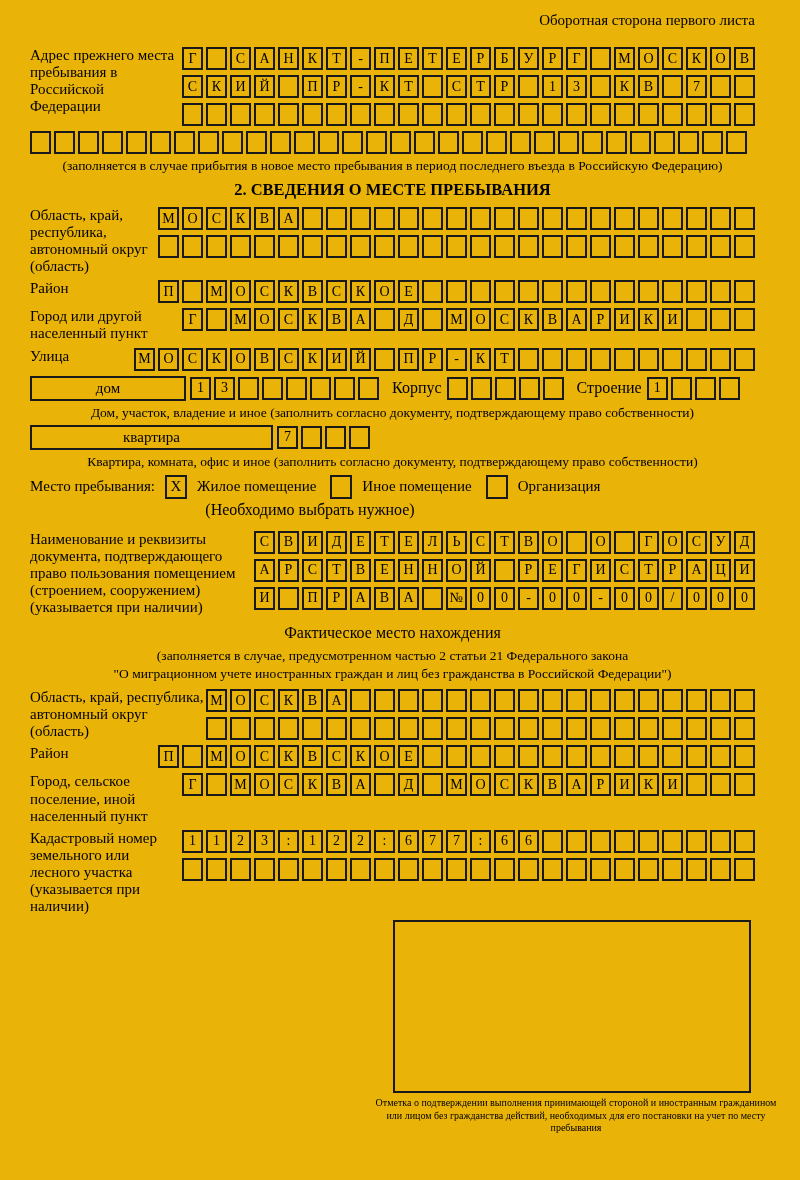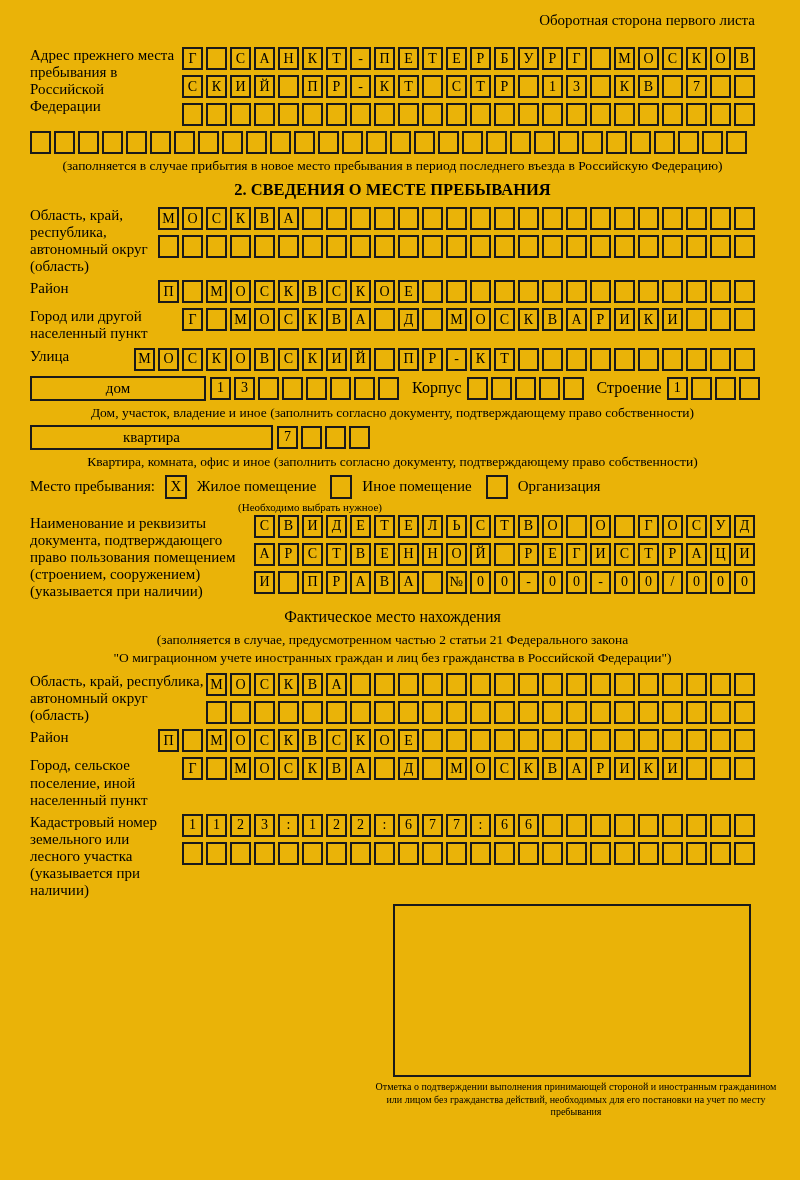--- a/index.html
+++ b/index.html
@@ -21,31 +21,31 @@
           display: flex; align-items: center; justify-content: center;
           font-size: 14px; line-height: 1; }
 
   .fullrow { margin-bottom: 4px; }
   .caption { font-size: 13.5px; text-align: center; margin-bottom: 4px; }
   .sec-title { font-weight: bold; font-size: 16.5px; text-align: center; margin: 6px 0 7px 0; }
 
   .hrow { display: flex; align-items: center; margin-bottom: 4px; }
   .wbox { border: 2px solid #1a1a1a; height: 25px; display: flex; align-items: center;
           justify-content: center; font-size: 15px; flex: none; }
-  .wbox.dom { width: 176px; }
+  .wbox.dom { width: 156px; }
   .wbox.kv  { width: 243px; }
   .hlabel { font-size: 16px; padding: 0 5px; white-space: nowrap; }
   .ml4 { margin-left: 4px; } .ml8 { margin-left: 8px; }
 
   .stayrow { display: flex; align-items: center; margin: 5px 0 2px 0; font-size: 15px; }
   .chk { width: 22px; height: 24px; border: 2px solid #1a1a1a; display: flex; flex: none;
          align-items: center; justify-content: center; font-size: 15px; margin: 0 10px 0 14px; }
   .chk.first { margin-left: 10px; }
   .opt-label { white-space: nowrap; }
-  .stay-note { width: 560px; text-align: center; font-size: 11px; margin-bottom: 2px; }
+  .stay-note { width: 560px; text-align: center; font-size: 16px; margin-bottom: 12px; }
 
   .actual-title { font-weight: normal; font-size: 16px; text-align: center; margin: 8px 0 5px 0; }
   .acap { text-align: center; font-size: 13.5px; line-height: 1.3; }
   .acap.last { margin-bottom: 7px; }
 
   .stamp-box { margin: 4px 0 4px 363px; width: 358px; height: 173px; border: 2px solid #1a1a1a; }
   .stamp-caption { margin-left: 340px; width: 412px; text-align: center; font-size: 10px; line-height: 1.25; }
 </style>
 </head>
 <body>

